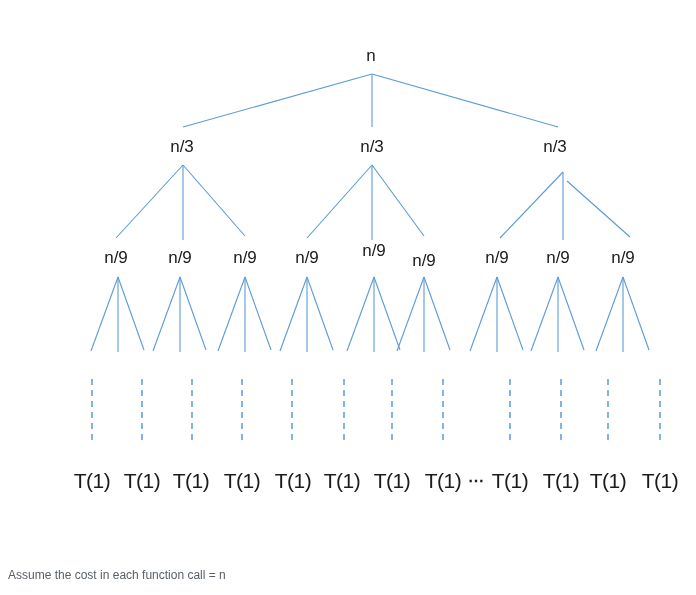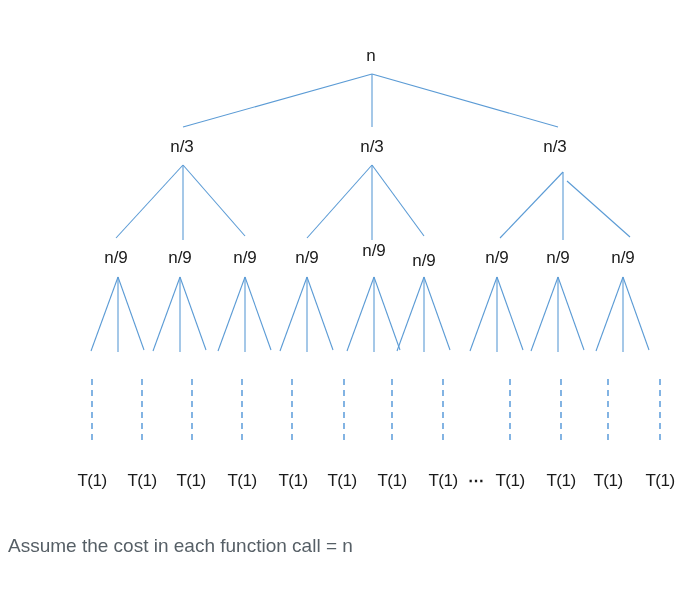--- a/index.html
+++ b/index.html
@@ -33,33 +33,33 @@
   }
   .lbl {
     position: absolute;
     transform: translateX(-50%);
     color: #1b1b1b;
     font-size: 17px;
     line-height: 20px;
     white-space: nowrap;
   }
   .leaf {
-    font-size: 17px;
+    font-size: 21px;
     letter-spacing: -0.5px;
   }
   .dots {
     font-size: 16px;
     font-weight: bold;
   }
   .caption {
     position: absolute;
     left: 8px;
-    top: 536px;
+    top: 566px;
     color: #565f66;
-    font-size: 19px;
+    font-size: 12px;
     line-height: 19px;
     white-space: nowrap;
   }
 </style>
 </head>
 <body>
 
 <div class="canvas">
 
   <svg class="edges-svg" viewBox="0 0 696 595" xmlns="http://www.w3.org/2000/svg">

